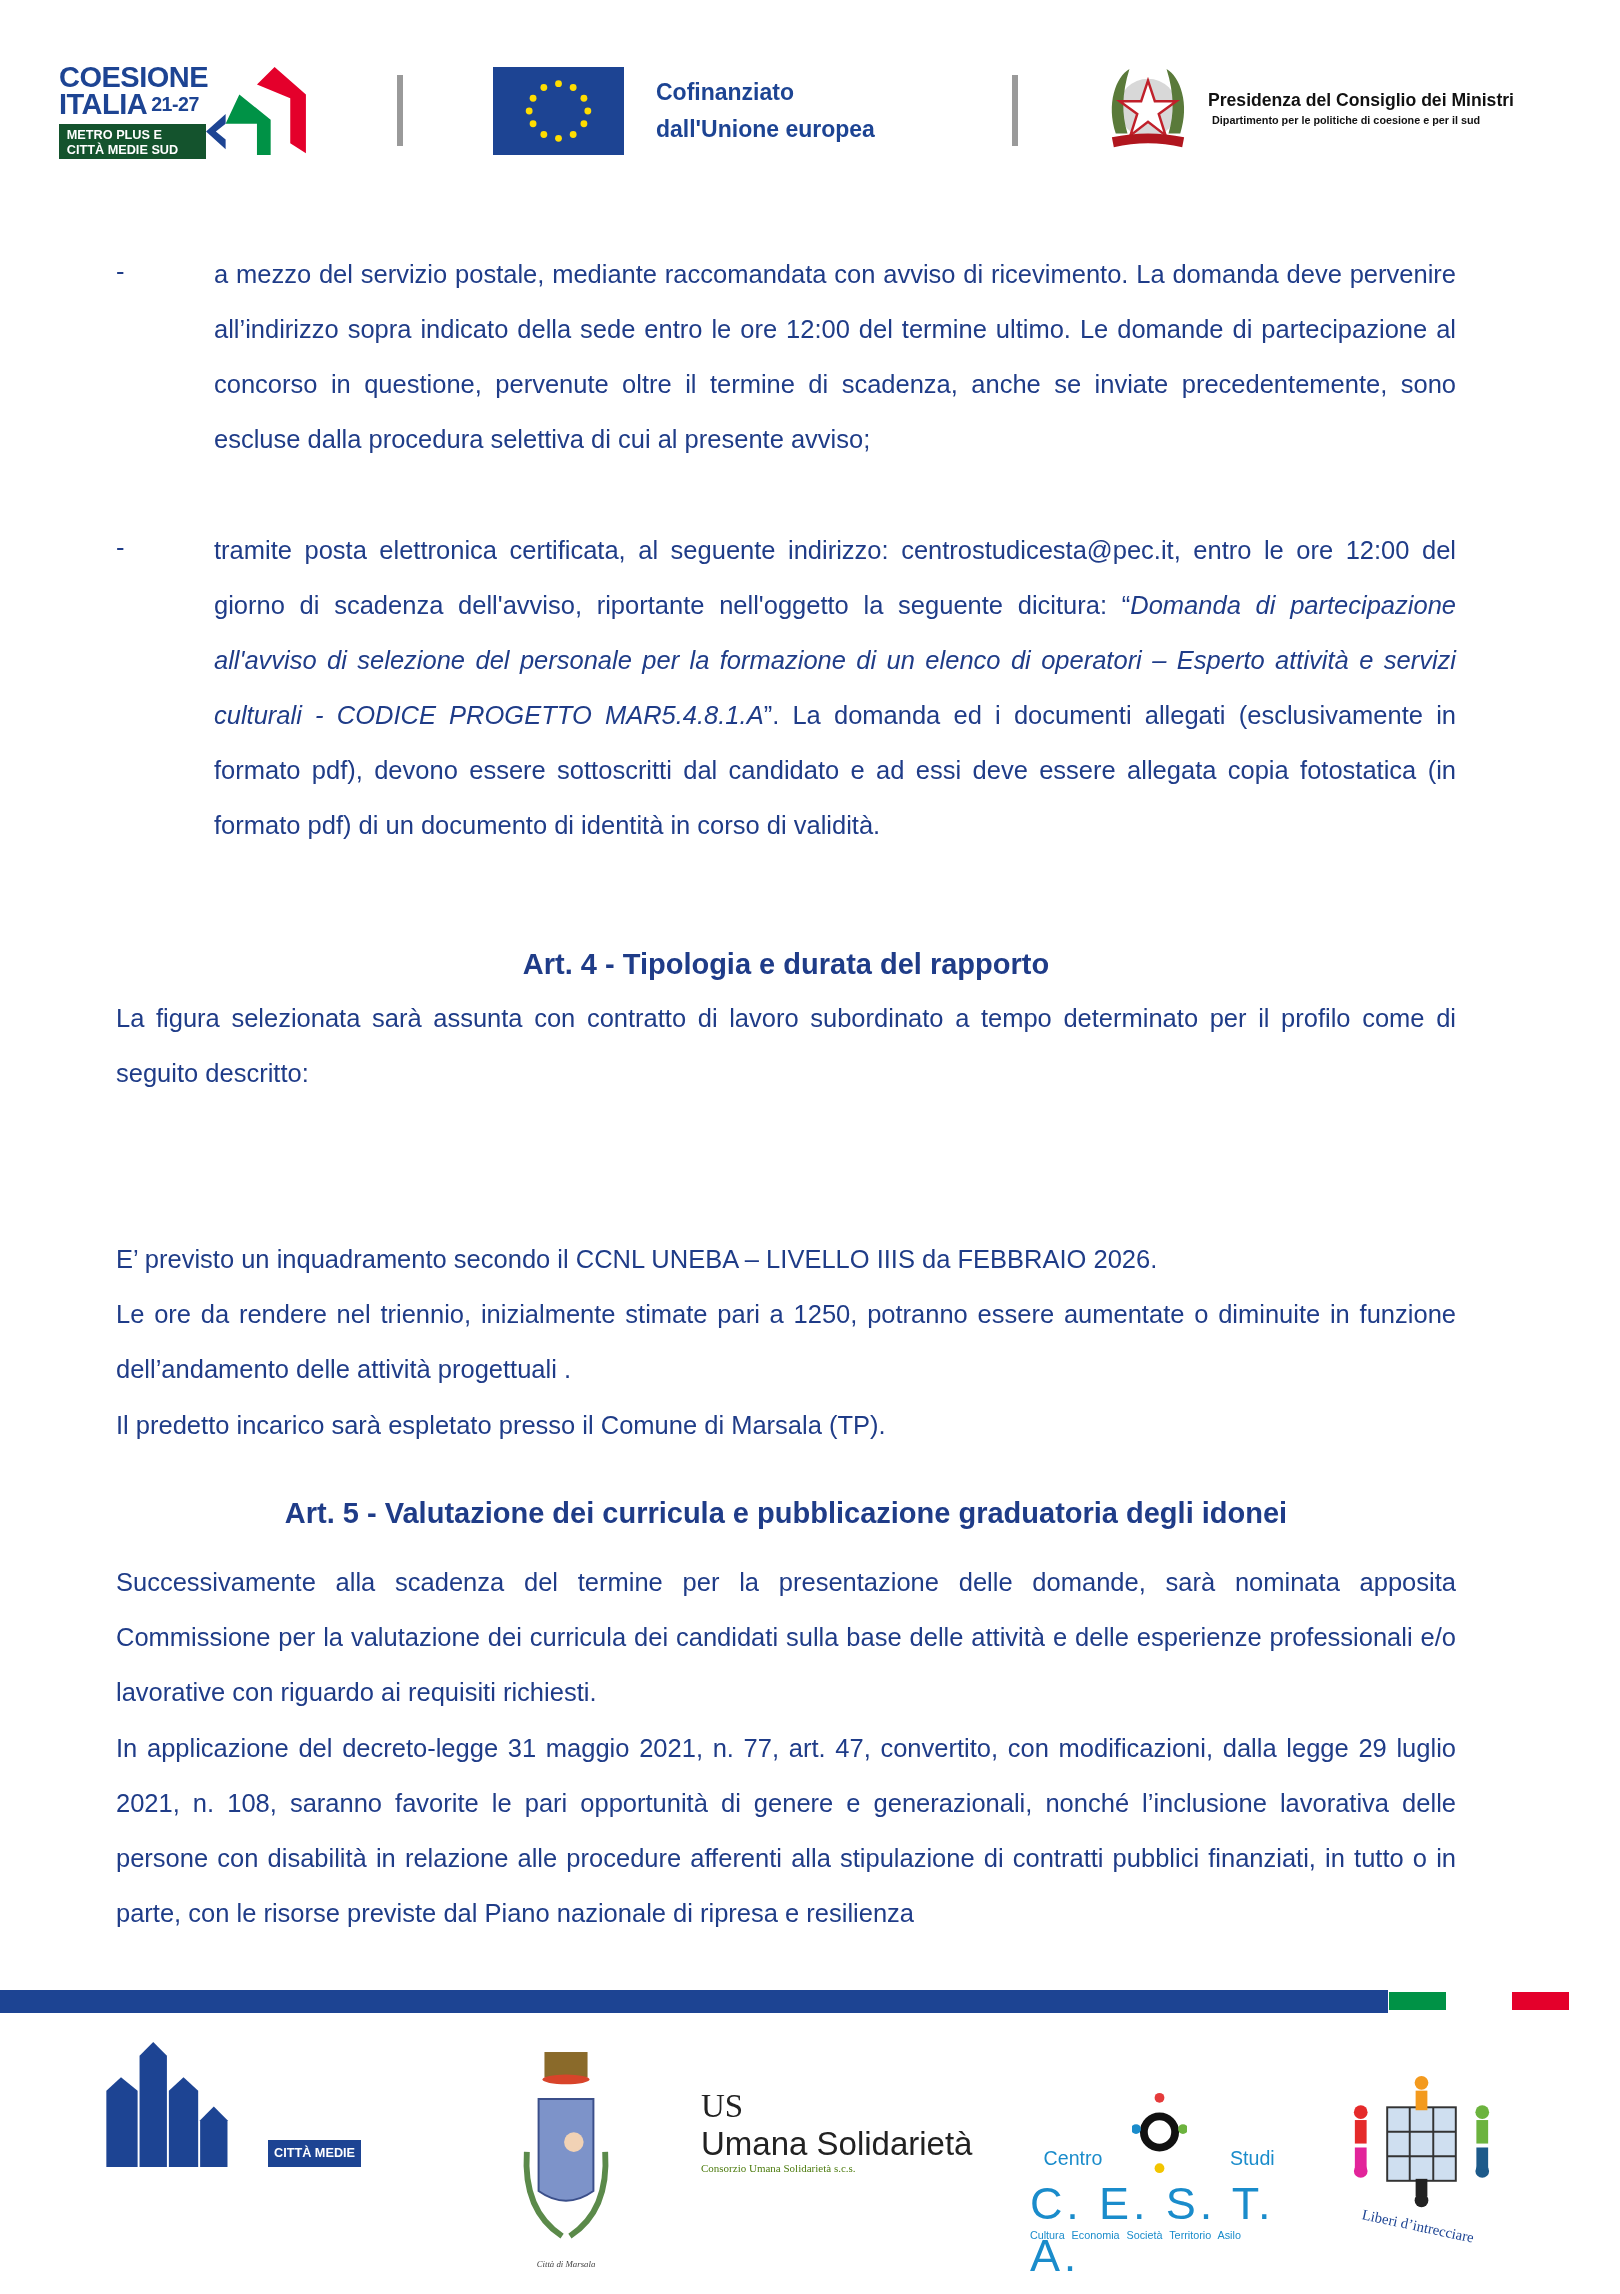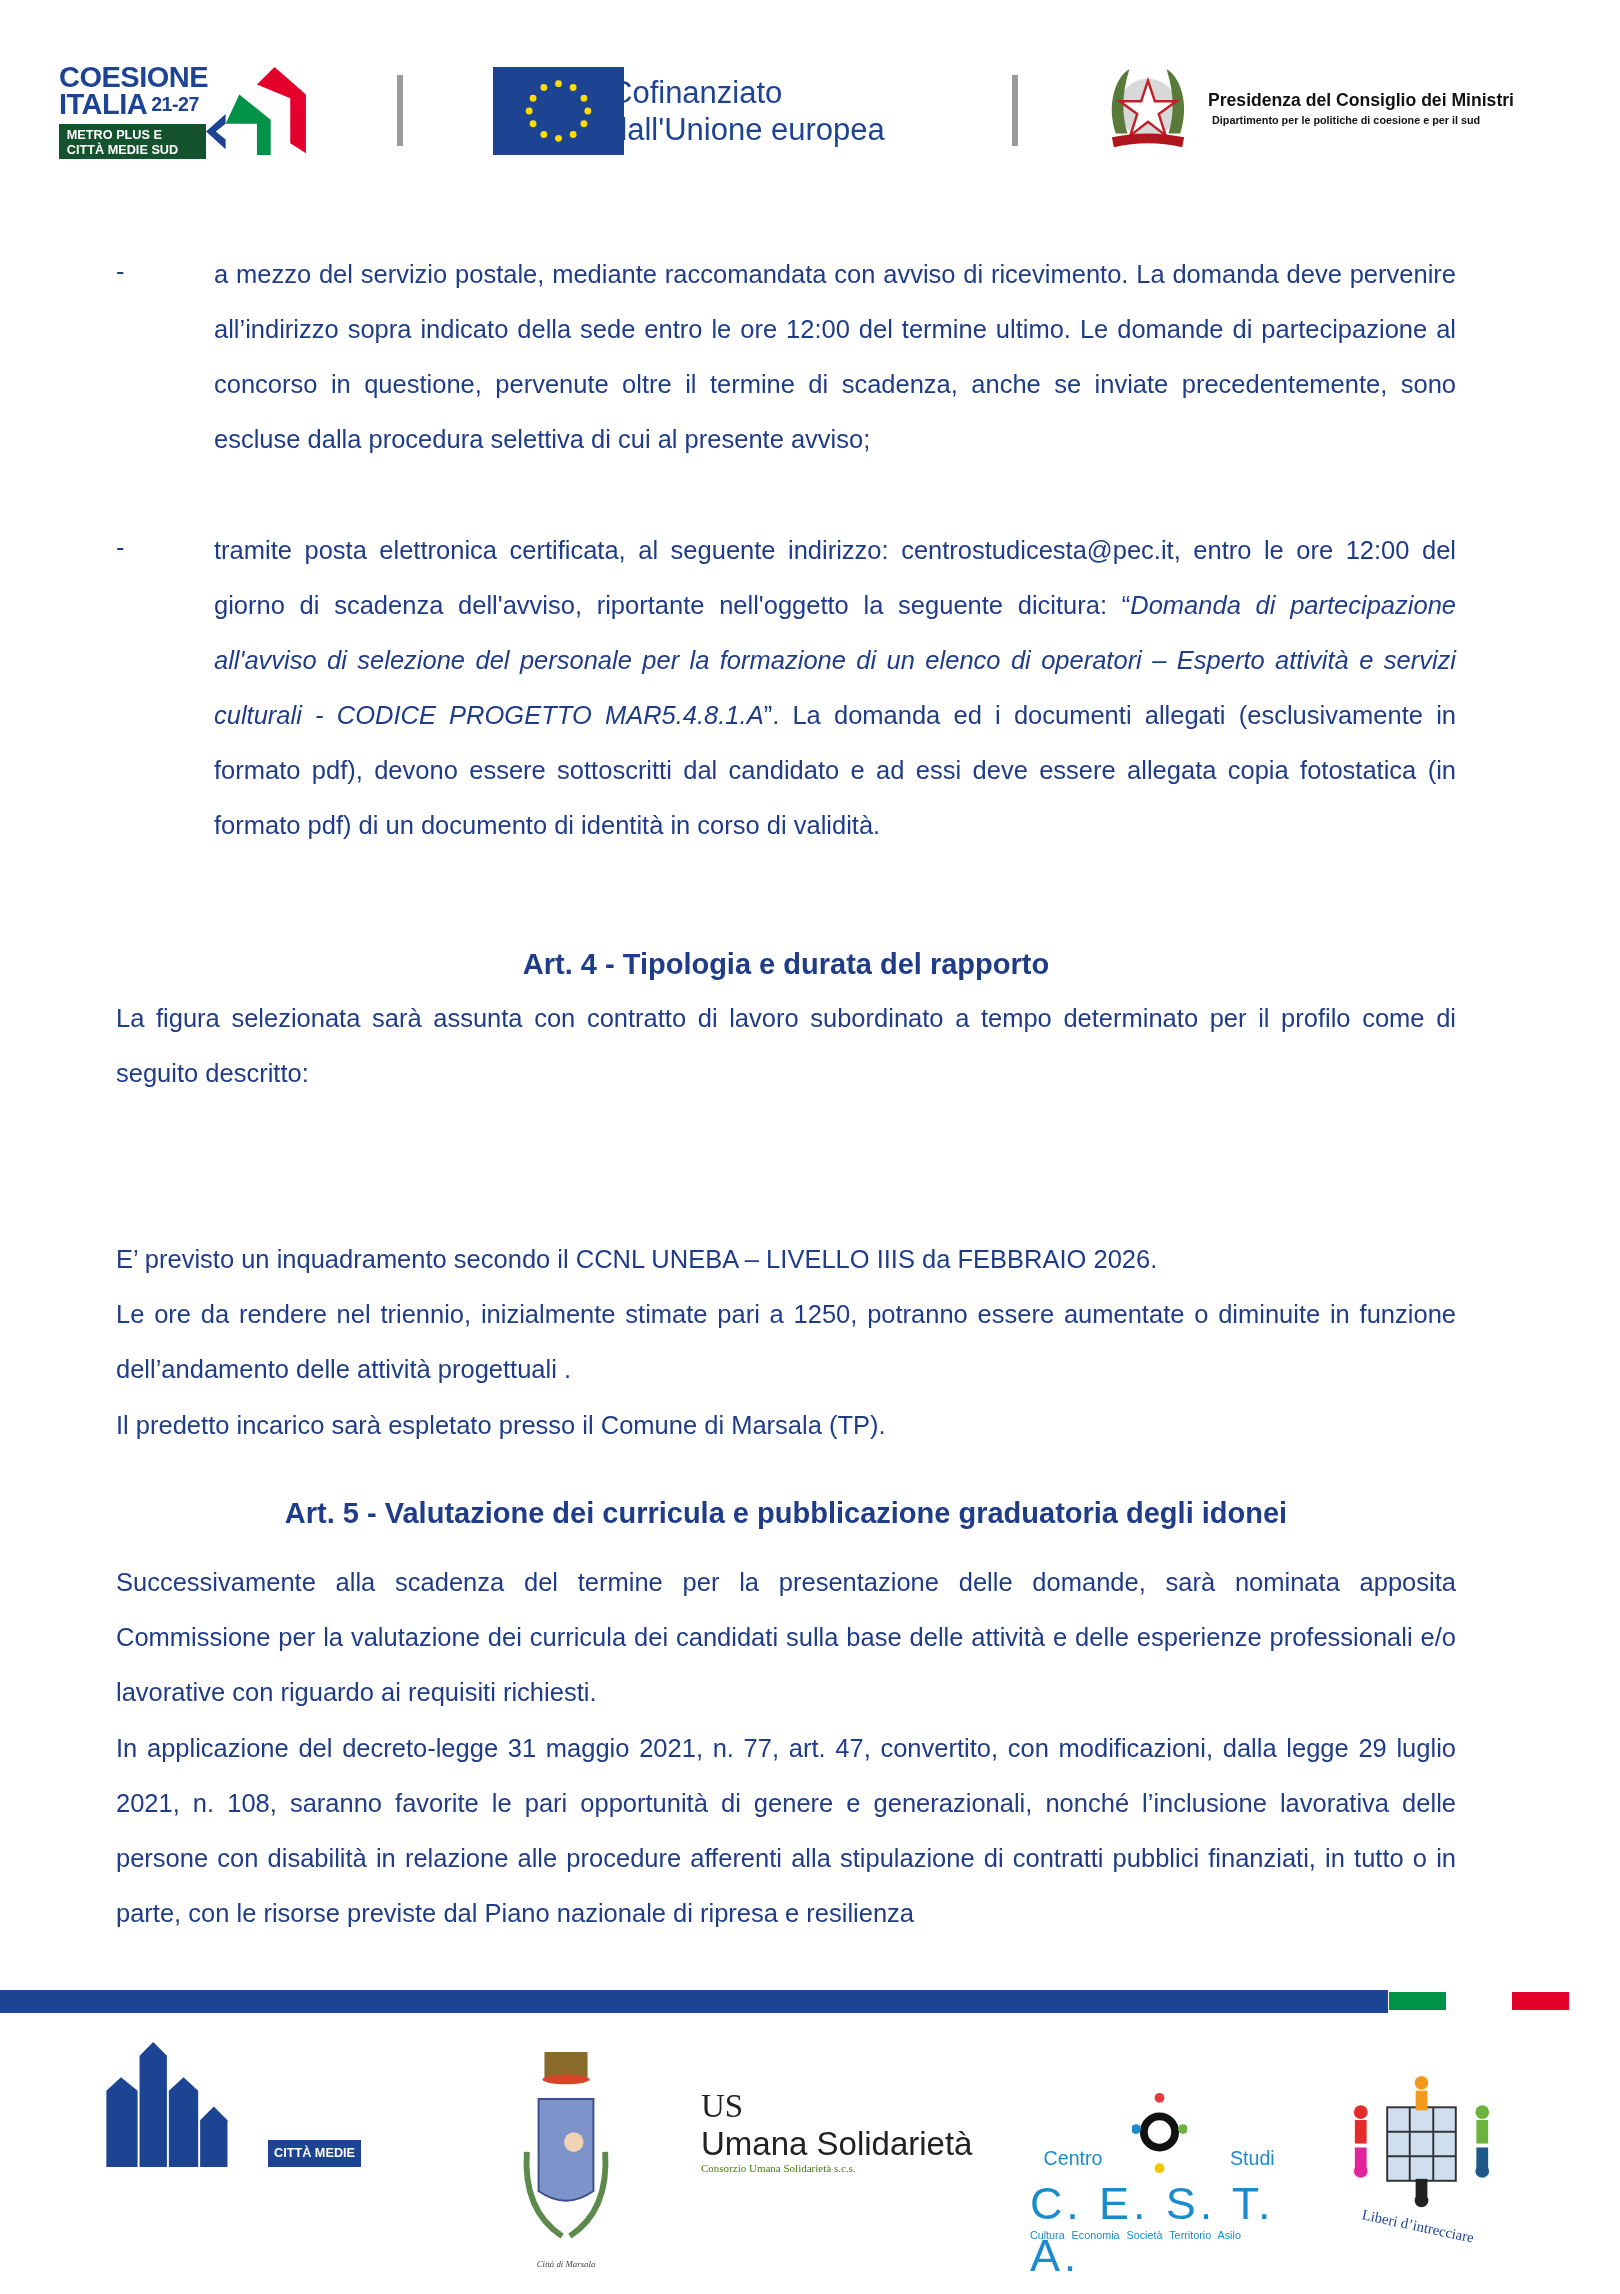--- a/index.html
+++ b/index.html
@@ -8,21 +8,21 @@
   .abs { position:absolute; }
   
   .coesione { left:59px; top:63px; width:255px; height:98px; }
   .coes-t1, .coes-t2 { position:absolute; left:0; font-weight:bold; color:#1d4493; font-size:29px; line-height:29px; letter-spacing:-0.5px; }
   .coes-t1 { top:0; }
   .coes-t2 { top:27.4px; }
   .coes-t2 .sup { font-size:19.6px; vertical-align:top; margin-left:3.9px; }
   .coes-band { position:absolute; left:0; top:61px; width:147px; height:35px; background:#14532d; color:#fff; font-size:12.7px; font-weight:bold; line-height:14.7px; padding:3.9px 0 0 7.8px; box-sizing:border-box; }
   .sep { width:5.9px; height:71px; background:#9a9a9a; }
   .eu-flag { left:493px; top:67px; width:131px; height:88px; background:#1d4493; }
-  .eu-text { left:610px; top:74px; font-weight:normal; font-size:31px; line-height:37px; color:#1d4493; }
+  .eu-text { left:656px; top:74px; font-weight:bold; font-size:23px; line-height:37px; color:#1d4493; }
   .emblem { left:1106px; top:65px; width:84px; height:92px; }
   .pres-t1 { left:1208px; top:90px; font-weight:bold; font-size:17.6px; color:#111; }
   .pres-t2 { left:1212px; top:114px; font-weight:bold; font-size:10.8px; color:#111; }
   
   .para { position:absolute; font-size:25.5px; line-height:55px; text-align:justify; color:#1f3c88; }
   .para.last-left { text-align-last:left; }
   .dash { position:absolute; font-size:25.5px; color:#1f3c88; }
   .heading { position:absolute; font-size:29px; font-weight:bold; color:#1f3c88; text-align:center; left:116px; width:1340px; }
   .it { font-style:italic; }
   table.t { position:absolute; left:242px; top:1112px; width:1088px; border-collapse:collapse; font-size:25.5px; color:#1f3c88; }

